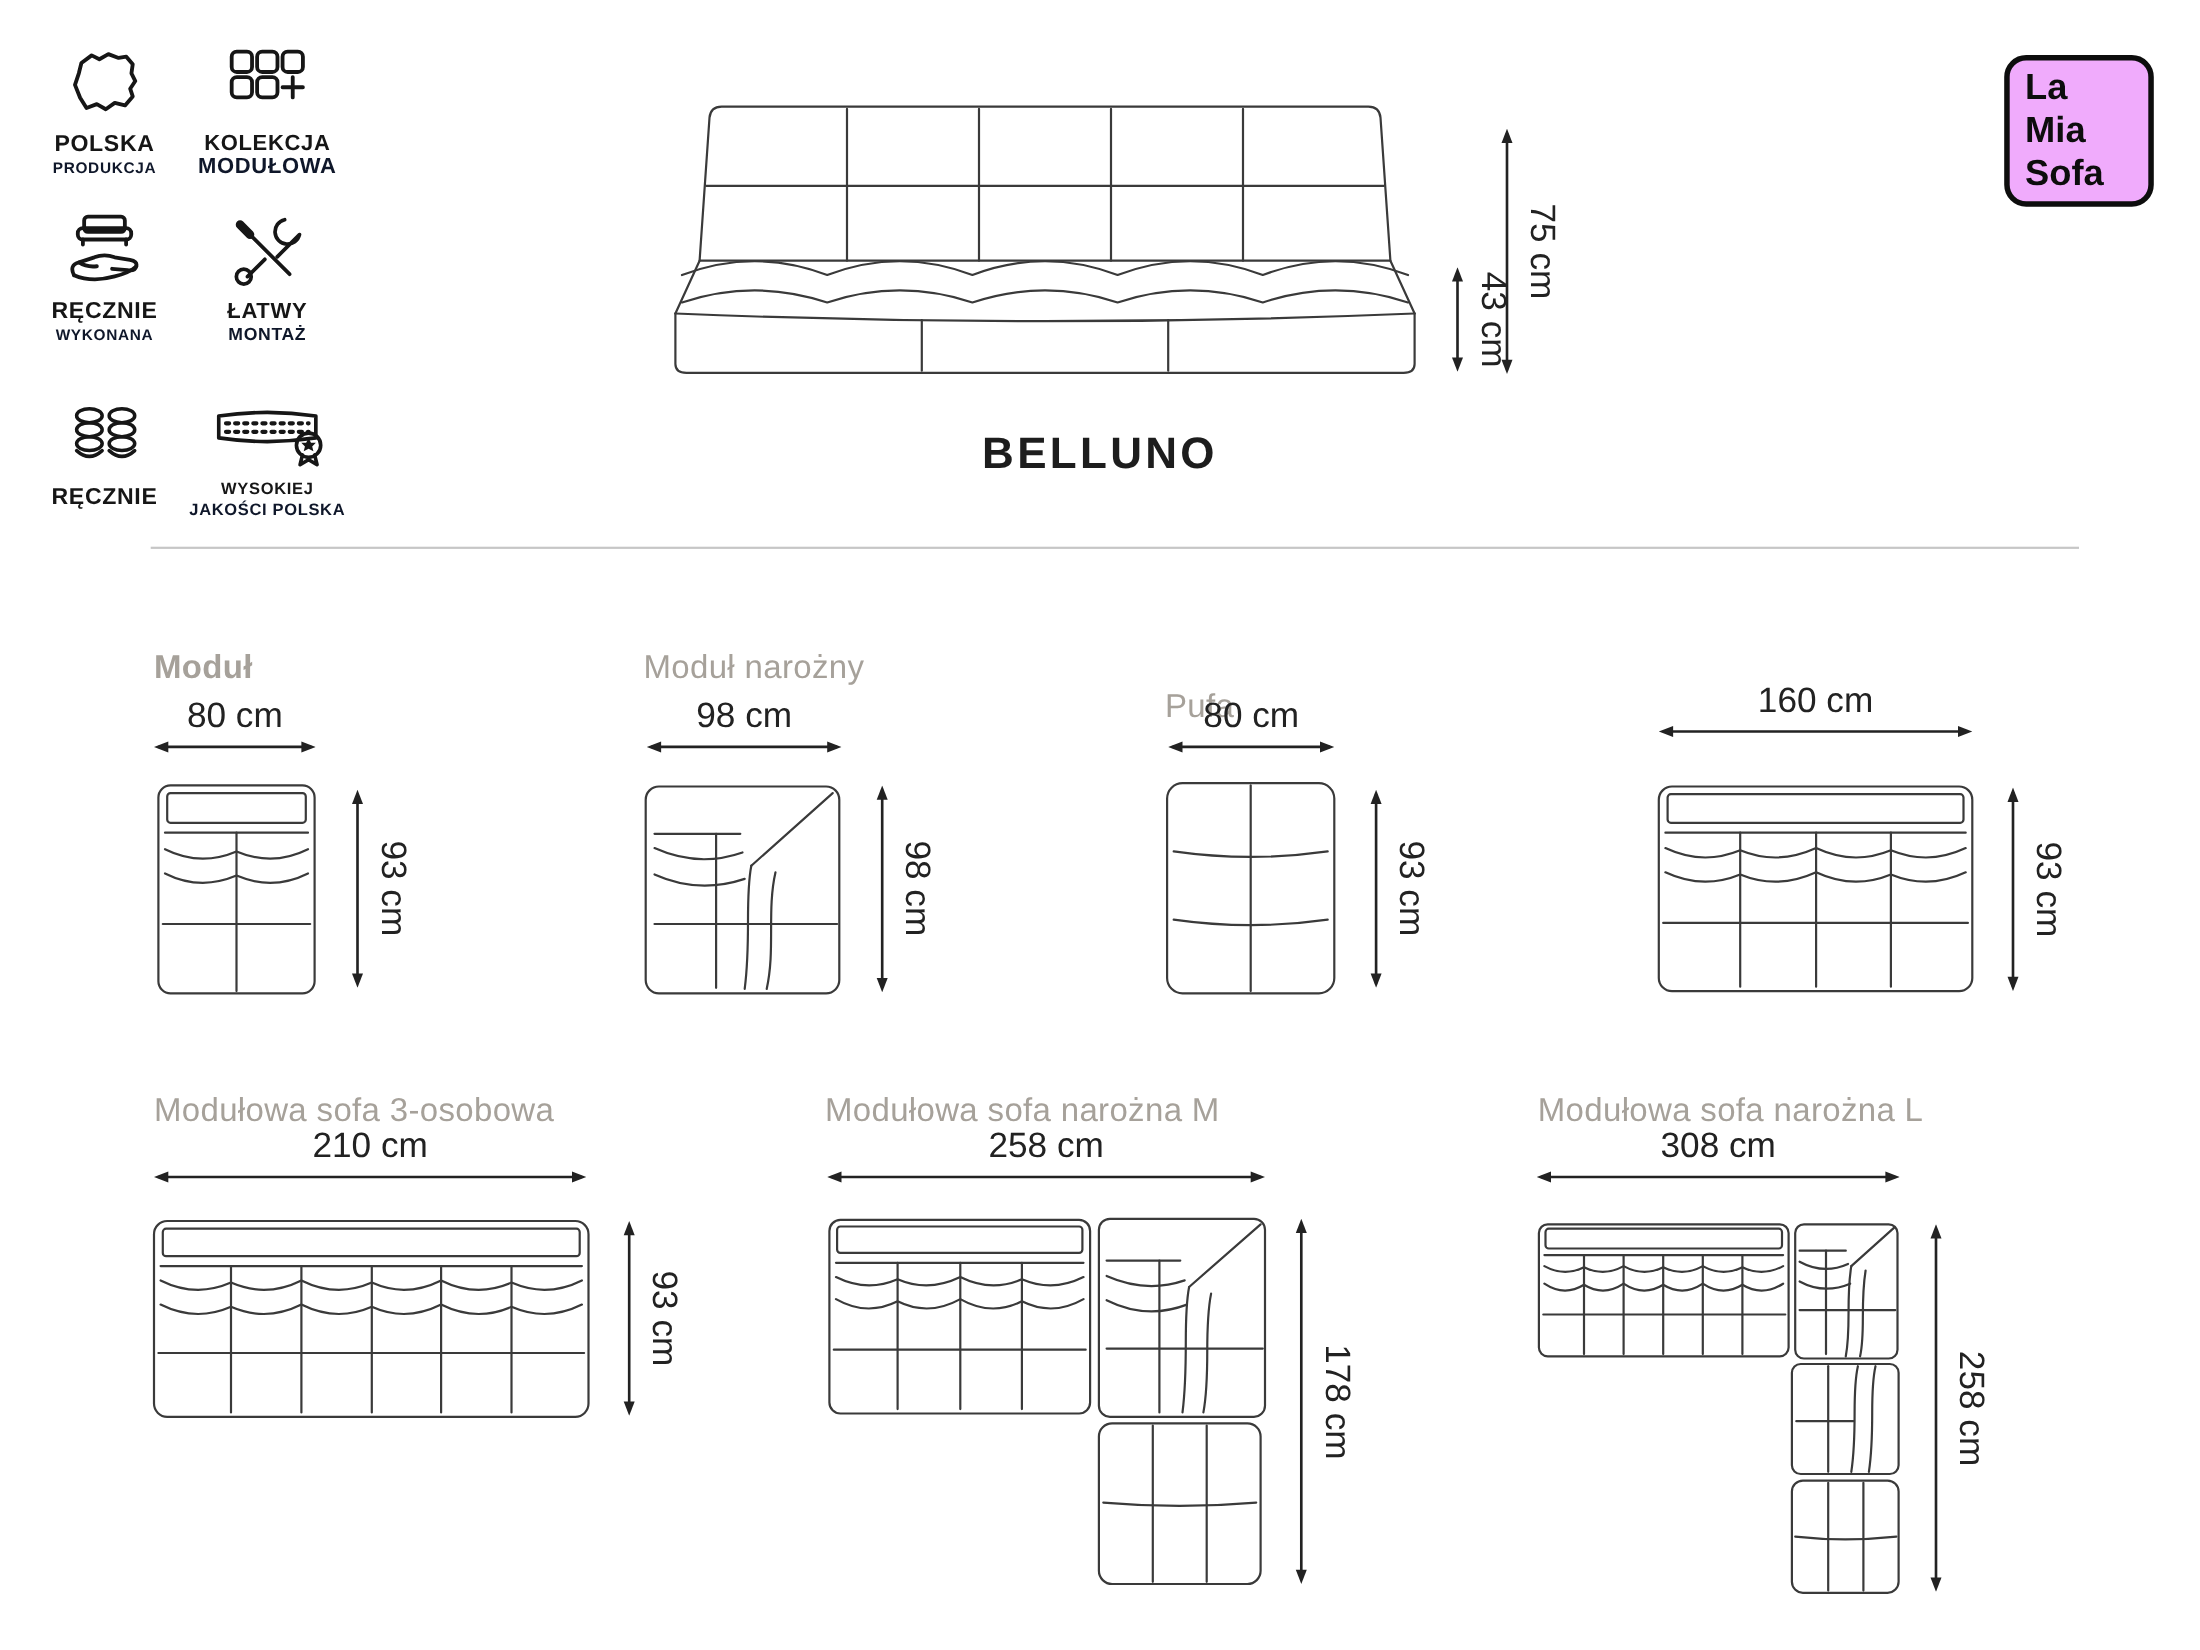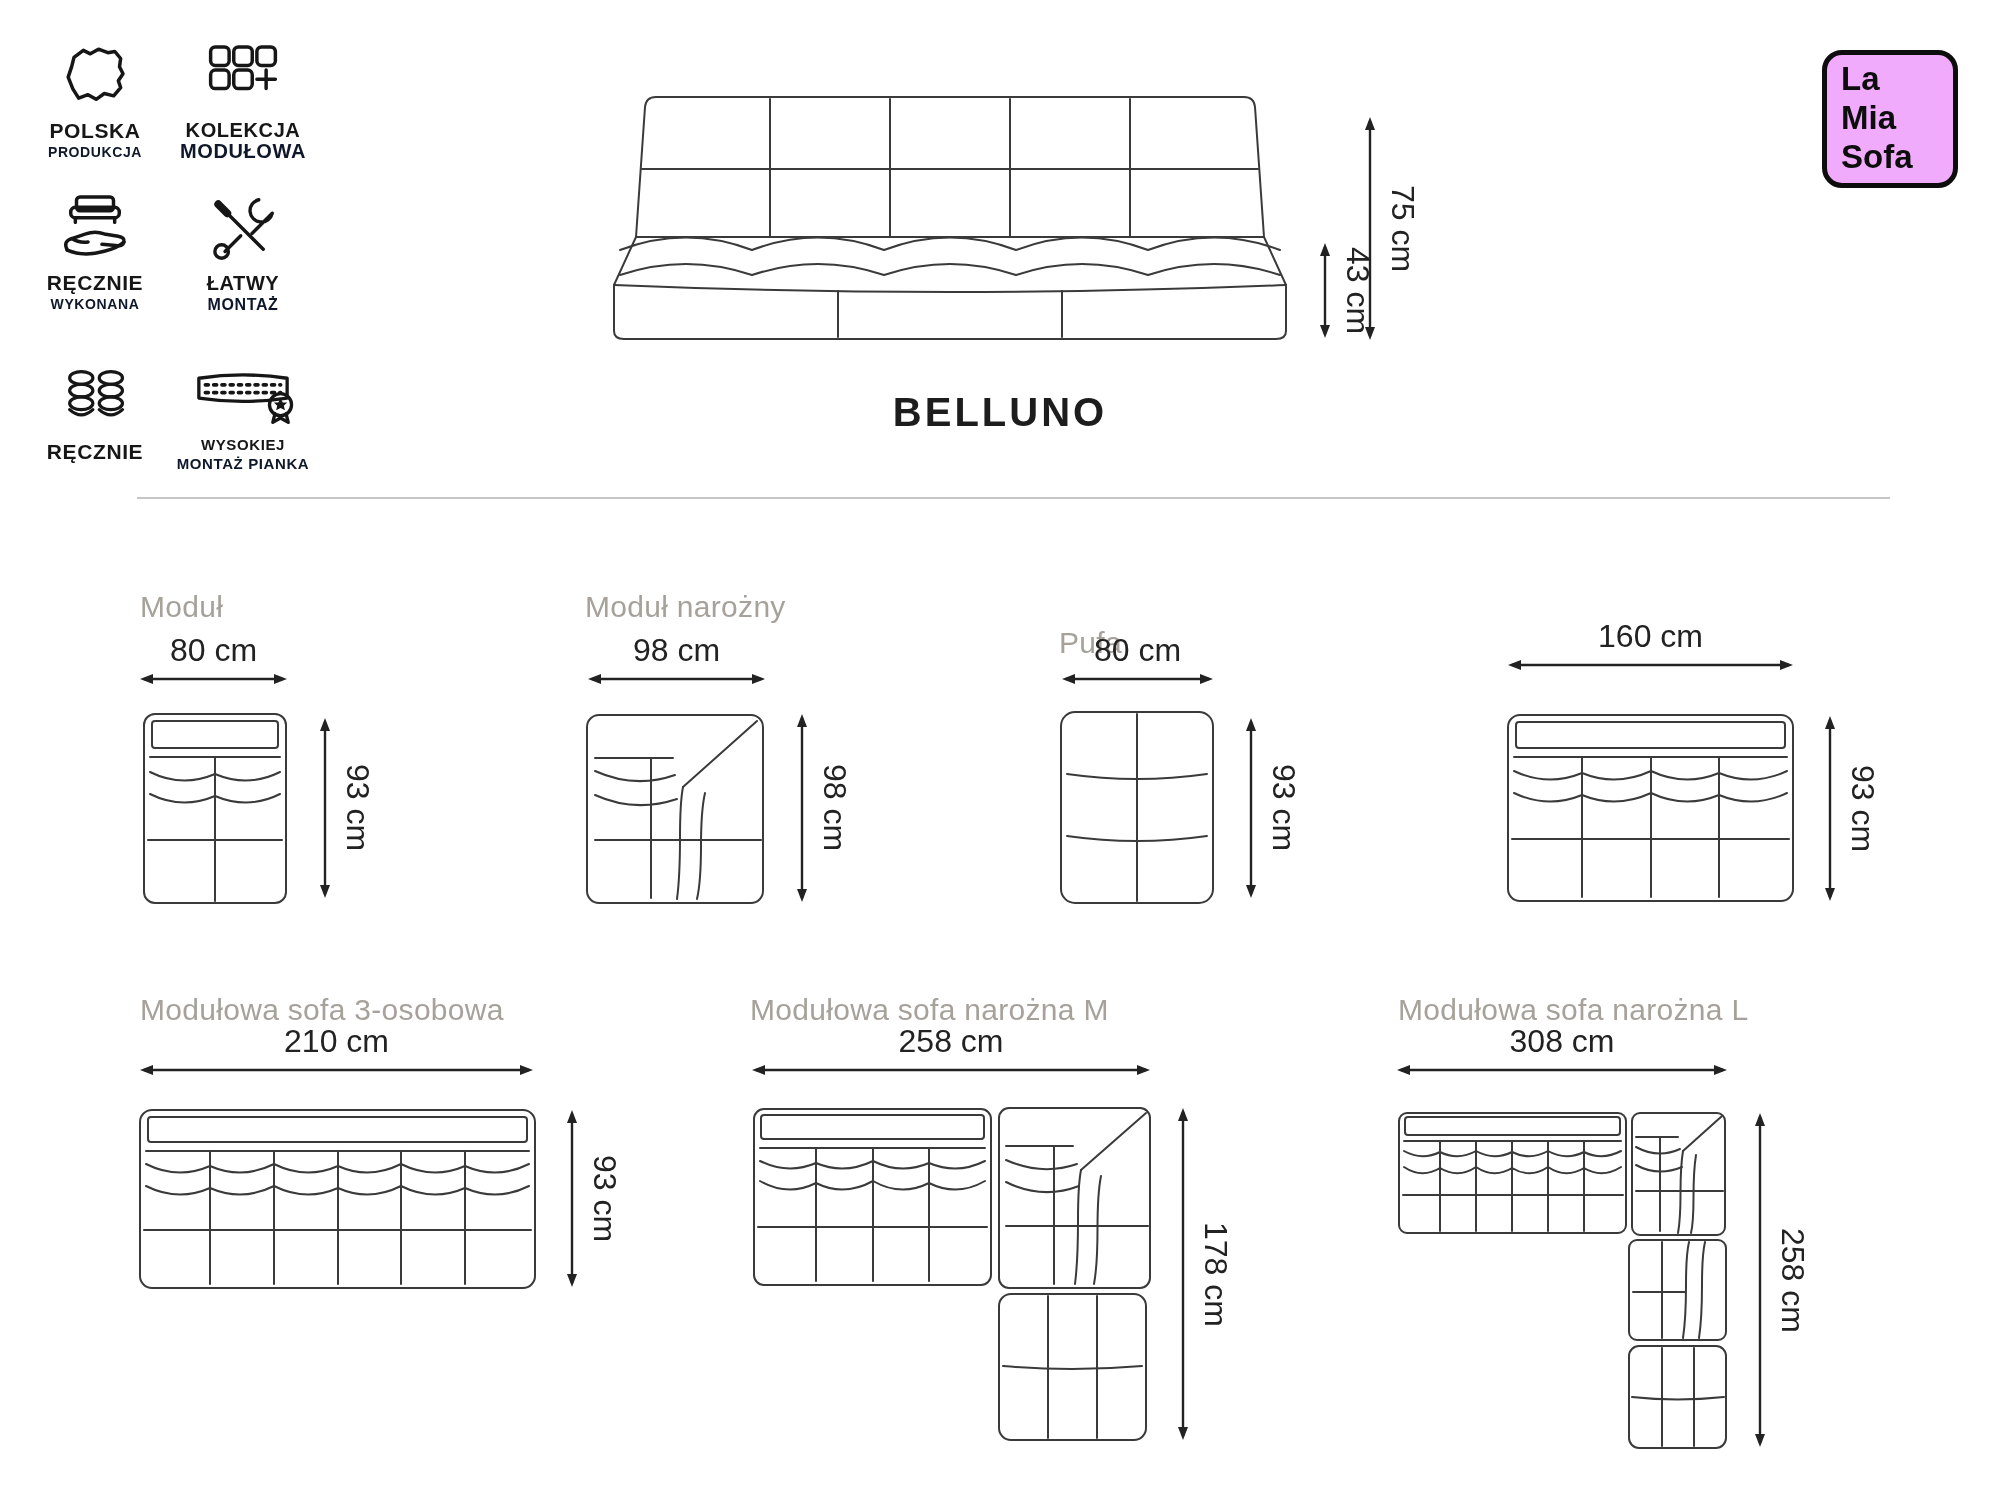--- a/index.html
+++ b/index.html
@@ -130,21 +130,21 @@
       <svg class="icon" width="106" height="64" viewBox="0 0 96 58">
         <path d="M8,12 Q48,6 88,12 L88,30 Q48,36 8,30 Z"></path>
         <path class="dots" d="M14,18 H82"></path>
         <path class="dots" d="M14,25 H82"></path>
         <circle cx="82" cy="36" r="10"></circle>
         <polygon class="fillme" points="82,30 84,34 88,34 85,37 86,41 82,39 78,41 79,37 76,34 80,34"></polygon>
         <path d="M77,44 L75,52 L82,48 L89,52 L87,44"></path>
       </svg>
     </div>
     <div class="f-title">WYSOKIEJ</div>
-    <div class="f-sub">MONTAŻ PIANKA</div>
+    <div class="f-sub">JAKOŚCI POLSKA</div>
   </div>
 
   <div class="logo">
     <div>La</div>
     <div>Mia</div>
     <div>Sofa</div>
   </div>
 
   <svg class="abs draw" style="left:590px;top:85px;" width="720" height="260" viewBox="0 0 720 260">
     <path d="M66,12 H654 Q664,12 665,22 L674,152 H46 L55,22 Q56,12 66,12 Z"></path>
@@ -172,21 +172,21 @@
       <polygon class="ah" points="7,0 2,13 12,13"></polygon>
       <polygon class="ah" points="7,223 2,210 12,210"></polygon>
     </svg>
     <span class="vlabel">75 cm</span>
   </div>
 
   <div class="product-title">BELLUNO</div>
 
   <div class="divider"></div>
 
-  <div class="dtitle" style="left:140px;top:590px;">Moduł</div>
+  <div class="dtitle" style="left:140px;top:590px;font-weight:bold;">Moduł</div>
   <div class="hdim" style="left:140px;top:630px;width:147px;">
     <div class="hlabel">80 cm</div>
     <svg width="147" height="14">
       <line class="dim-line" x1="4" y1="7" x2="143" y2="7"></line>
       <polygon class="ah" points="0,7 13,2 13,12"></polygon>
       <polygon class="ah" points="147,7 134,2 134,12"></polygon>
     </svg>
   </div>
   <svg class="abs draw" style="left:142px;top:712px;" width="146" height="193" viewBox="0 0 146 193">
     <rect x="2" y="2" width="142" height="189" rx="11"></rect>

